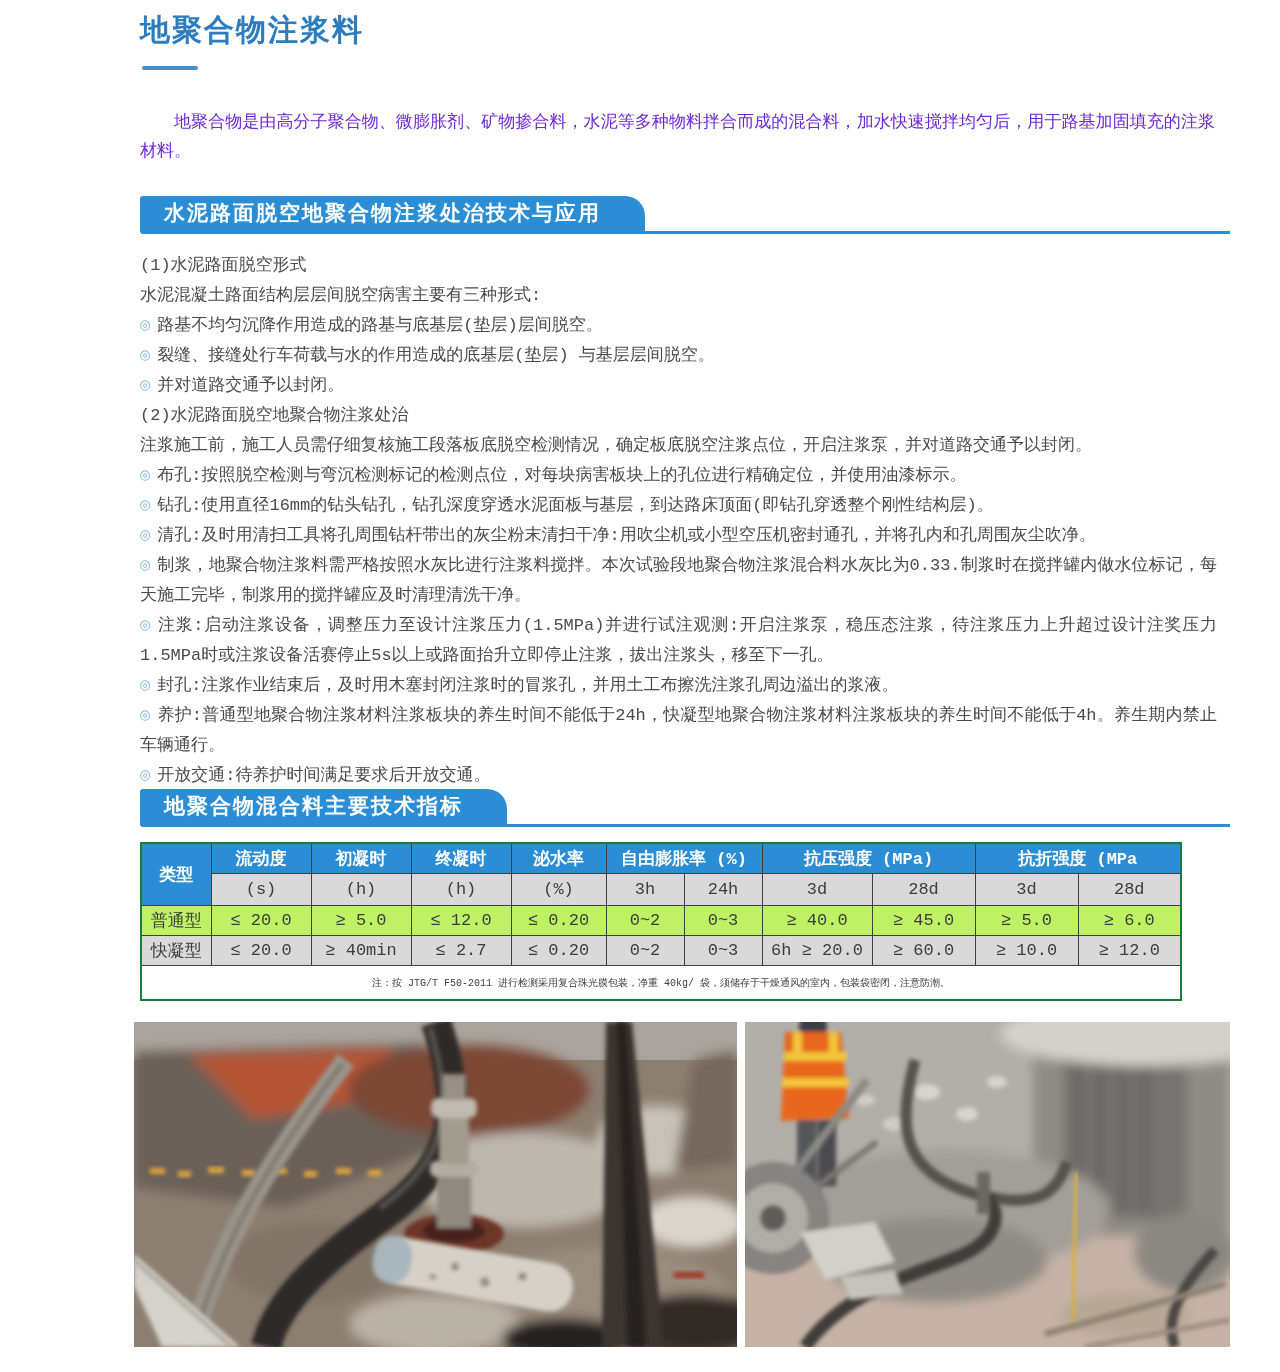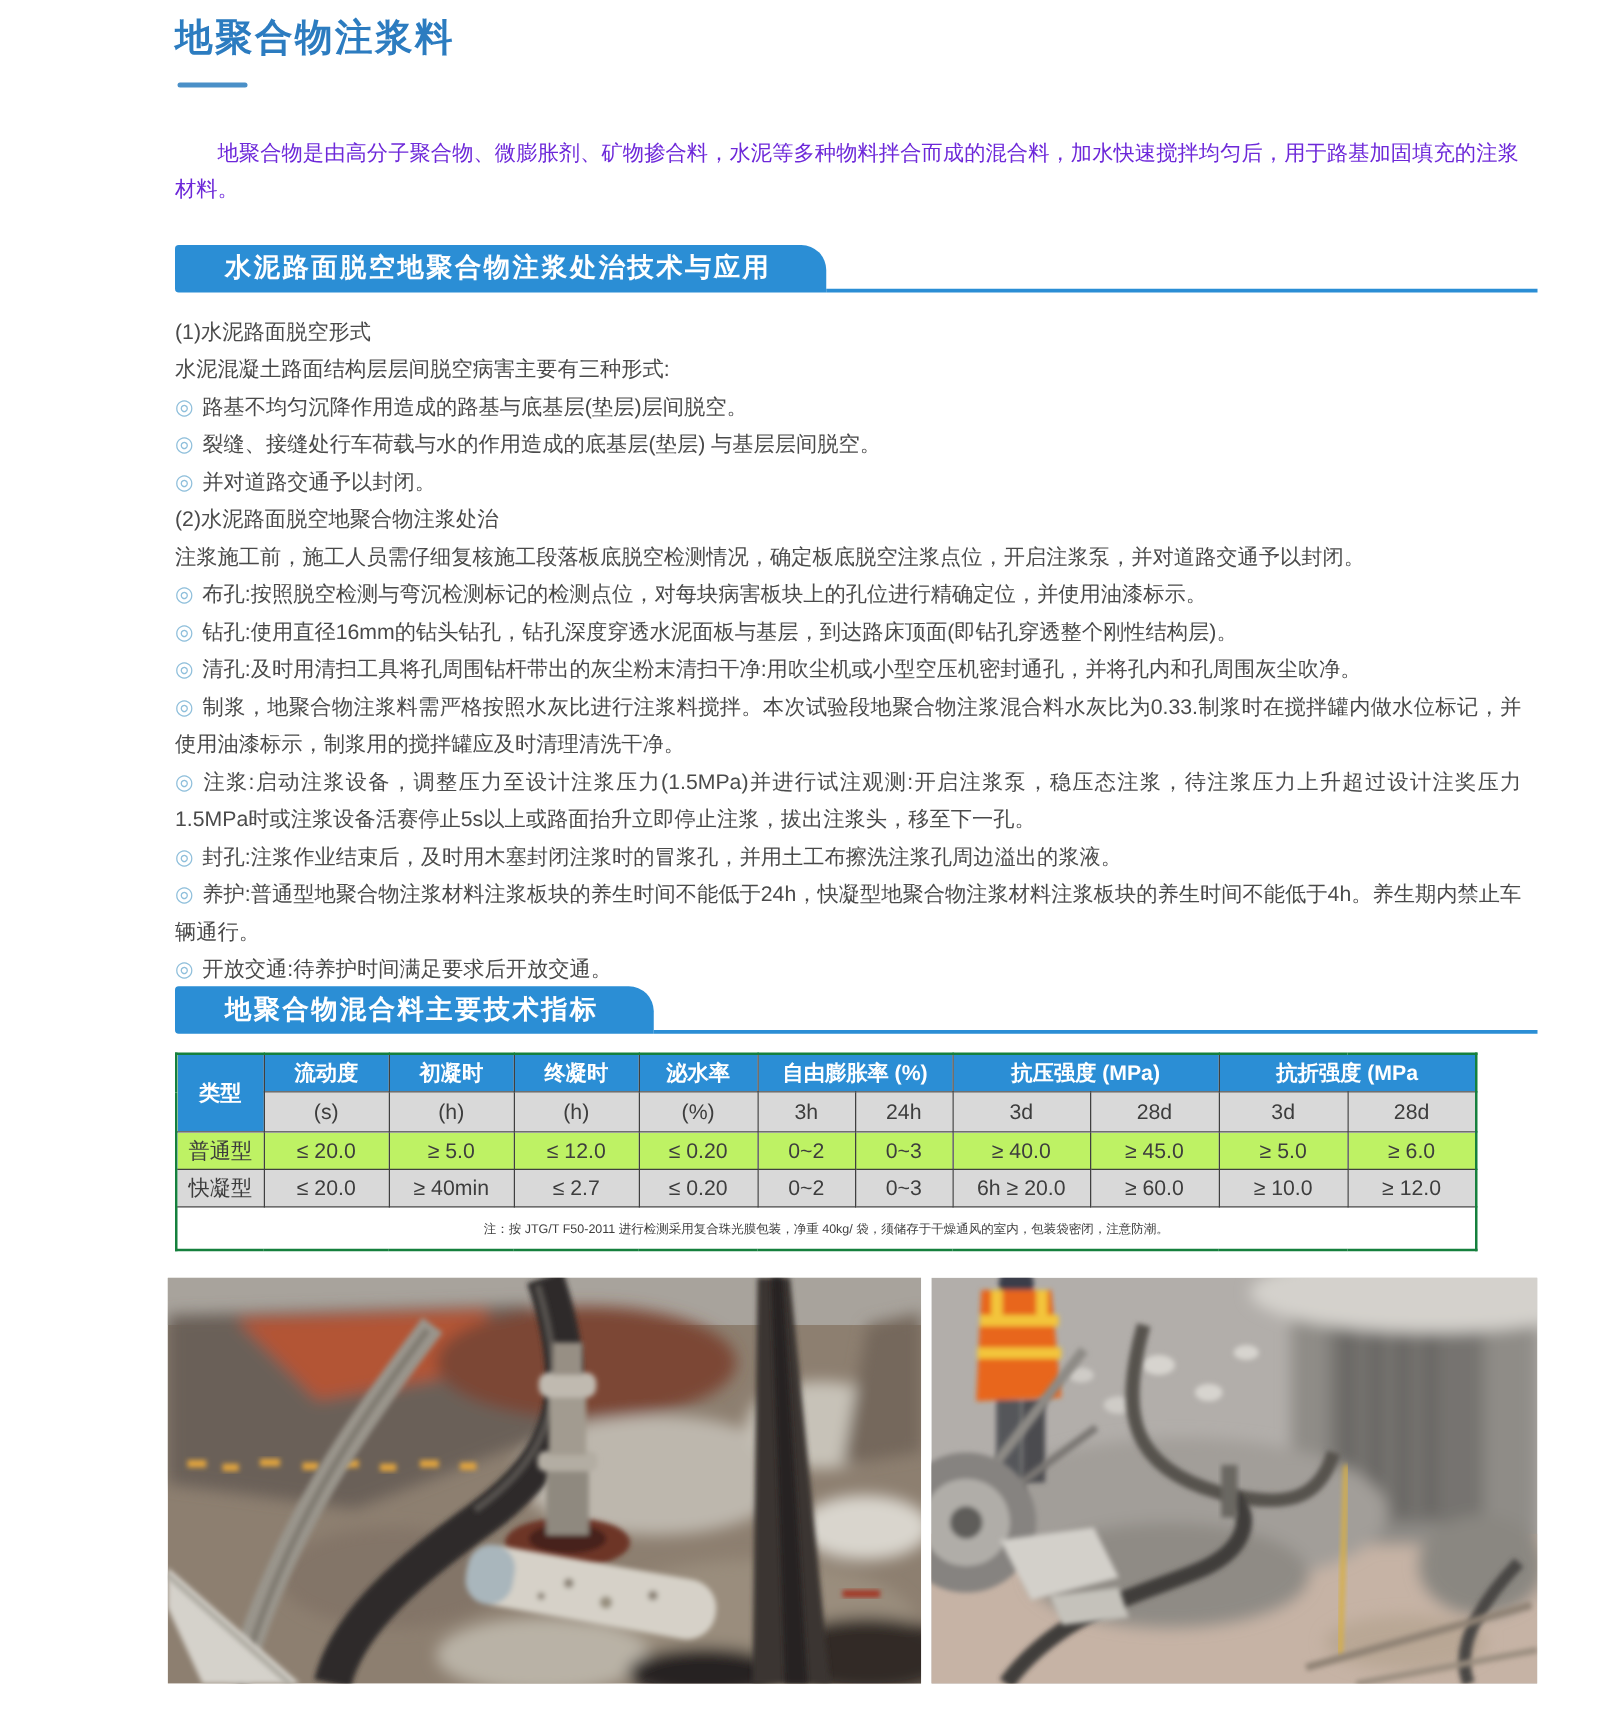--- a/index.html
+++ b/index.html
@@ -1,18 +1,18 @@
 <!DOCTYPE html>
 <html><head>
 <meta charset="utf-8">
 <style>
   html,body{margin:0;padding:0;background:#ffffff;}
   .page{
     position:relative;width:1280px;height:1372px;background:#fff;overflow:hidden;
-    font-family:Liberation Sans, sans-serif;color:#4a4a4a;
+    font-family:Liberation Mono, monospace;color:#4a4a4a;
   }
   
   .page-title{
     position:absolute;left:140px;top:10px;font-size:30px;font-weight:bold;
     color:#2c7cc0;letter-spacing:2px;
   }
   .title-underline{
     position:absolute;left:142px;top:66px;width:56px;height:4px;
     background:#4a90c8;border-radius:2px;
   }
@@ -20,21 +20,21 @@
   .intro{
     position:absolute;left:140px;top:108px;width:1075px;
     font-size:17px;line-height:29px;color:#6d28d9;text-indent:2em;text-align:justify;
   }
   
   .banner-row{position:absolute;left:140px;width:1090px;display:flex;align-items:flex-end;}
   .banner-row.b1{top:196px;}
   .banner-row.b2{top:789px;}
   .banner{
     background:#2b8ed5;color:#ffffff;font-size:21px;font-weight:bold;letter-spacing:2px;
-    height:38px;line-height:38px;padding:0 44px 0 40px;
+    height:38px;line-height:38px;padding:0 44px 0 24px;
     border-radius:3px 20px 0 3px;white-space:nowrap;
   }
   .banner-line{flex:1;height:3px;background:#2b8ed5;}
   
   .content-list{
     position:absolute;left:140px;top:251px;width:1077px;
     font-size:17px;line-height:30px;color:#4a4a4a;text-align:justify;
   }
   .content-line{min-height:30px;}
   .ring{
@@ -80,21 +80,21 @@
     <div class="content-line"><span>(1)水泥路面脱空形式</span></div>
     <div class="content-line"><span>水泥混凝土路面结构层层间脱空病害主要有三种形式:</span></div>
     <div class="content-line"><span class="ring">◎</span><span>路基不均匀沉降作用造成的路基与底基层(垫层)层间脱空。</span></div>
     <div class="content-line"><span class="ring">◎</span><span>裂缝、接缝处行车荷载与水的作用造成的底基层(垫层) 与基层层间脱空。</span></div>
     <div class="content-line"><span class="ring">◎</span><span>并对道路交通予以封闭。</span></div>
     <div class="content-line"><span>(2)水泥路面脱空地聚合物注浆处治</span></div>
     <div class="content-line"><span>注浆施工前，施工人员需仔细复核施工段落板底脱空检测情况，确定板底脱空注浆点位，开启注浆泵，并对道路交通予以封闭。</span></div>
     <div class="content-line"><span class="ring">◎</span><span>布孔:按照脱空检测与弯沉检测标记的检测点位，对每块病害板块上的孔位进行精确定位，并使用油漆标示。</span></div>
     <div class="content-line"><span class="ring">◎</span><span>钻孔:使用直径16mm的钻头钻孔，钻孔深度穿透水泥面板与基层，到达路床顶面(即钻孔穿透整个刚性结构层)。</span></div>
     <div class="content-line"><span class="ring">◎</span><span>清孔:及时用清扫工具将孔周围钻杆带出的灰尘粉末清扫干净:用吹尘机或小型空压机密封通孔，并将孔内和孔周围灰尘吹净。</span></div>
-    <div class="content-line"><span class="ring">◎</span><span>制浆，地聚合物注浆料需严格按照水灰比进行注浆料搅拌。本次试验段地聚合物注浆混合料水灰比为0.33.制浆时在搅拌罐内做水位标记，并使用油漆标示，制浆用的搅拌罐应及时清理清洗干净。</span></div>
+    <div class="content-line"><span class="ring">◎</span><span>制浆，地聚合物注浆料需严格按照水灰比进行注浆料搅拌。本次试验段地聚合物注浆混合料水灰比为0.33.制浆时在搅拌罐内做水位标记，每天施工完毕，制浆用的搅拌罐应及时清理清洗干净。</span></div>
     <div class="content-line"><span class="ring">◎</span><span>注浆:启动注浆设备，调整压力至设计注浆压力(1.5MPa)并进行试注观测:开启注浆泵，稳压态注浆，待注浆压力上升超过设计注奖压力1.5MPa时或注浆设备活赛停止5s以上或路面抬升立即停止注浆，拔出注浆头，移至下一孔。</span></div>
     <div class="content-line"><span class="ring">◎</span><span>封孔:注浆作业结束后，及时用木塞封闭注浆时的冒浆孔，并用土工布擦洗注浆孔周边溢出的浆液。</span></div>
     <div class="content-line"><span class="ring">◎</span><span>养护:普通型地聚合物注浆材料注浆板块的养生时间不能低于24h，快凝型地聚合物注浆材料注浆板块的养生时间不能低于4h。养生期内禁止车辆通行。</span></div>
     <div class="content-line"><span class="ring">◎</span><span>开放交通:待养护时间满足要求后开放交通。</span></div>
   </div>
 
   <div class="banner-row b2">
     <div class="banner">地聚合物混合料主要技术指标</div>
     <div class="banner-line"></div>
   </div>

